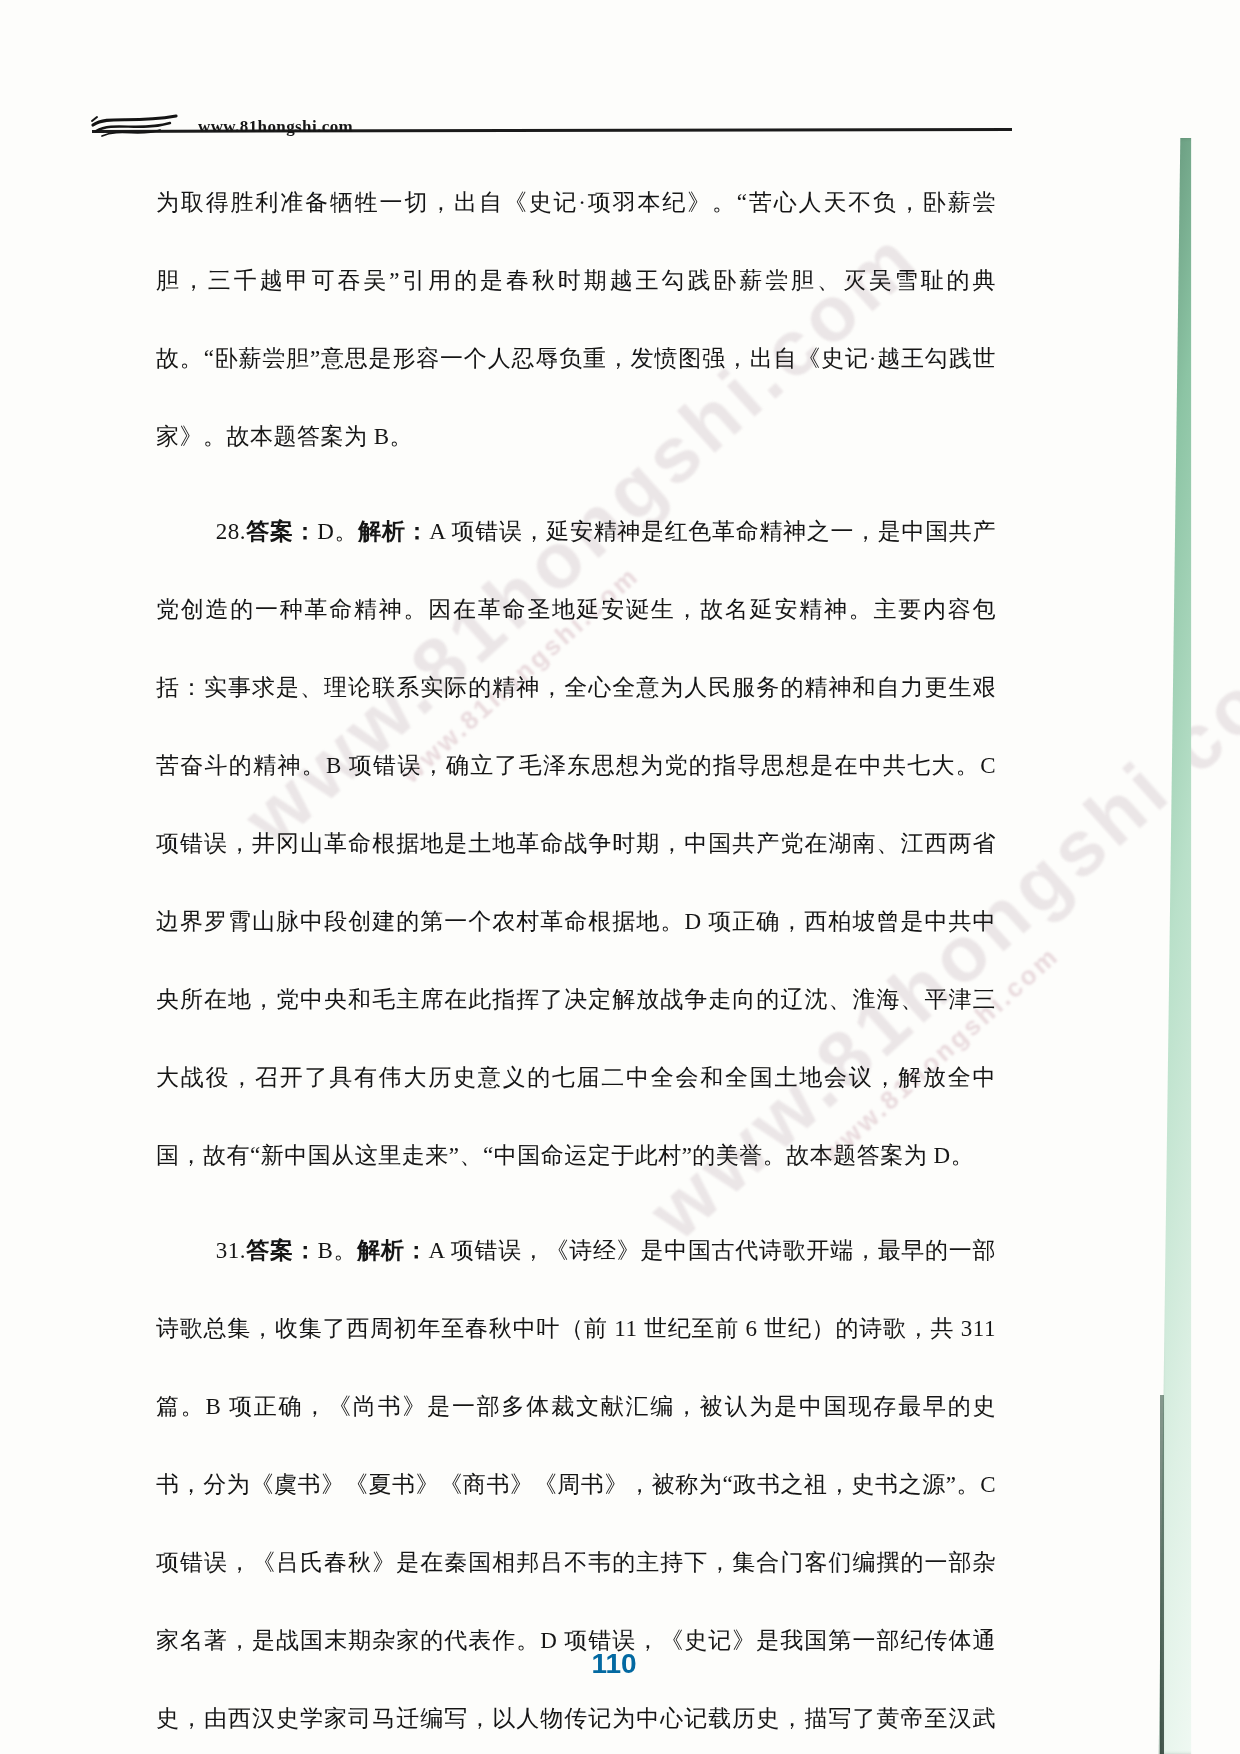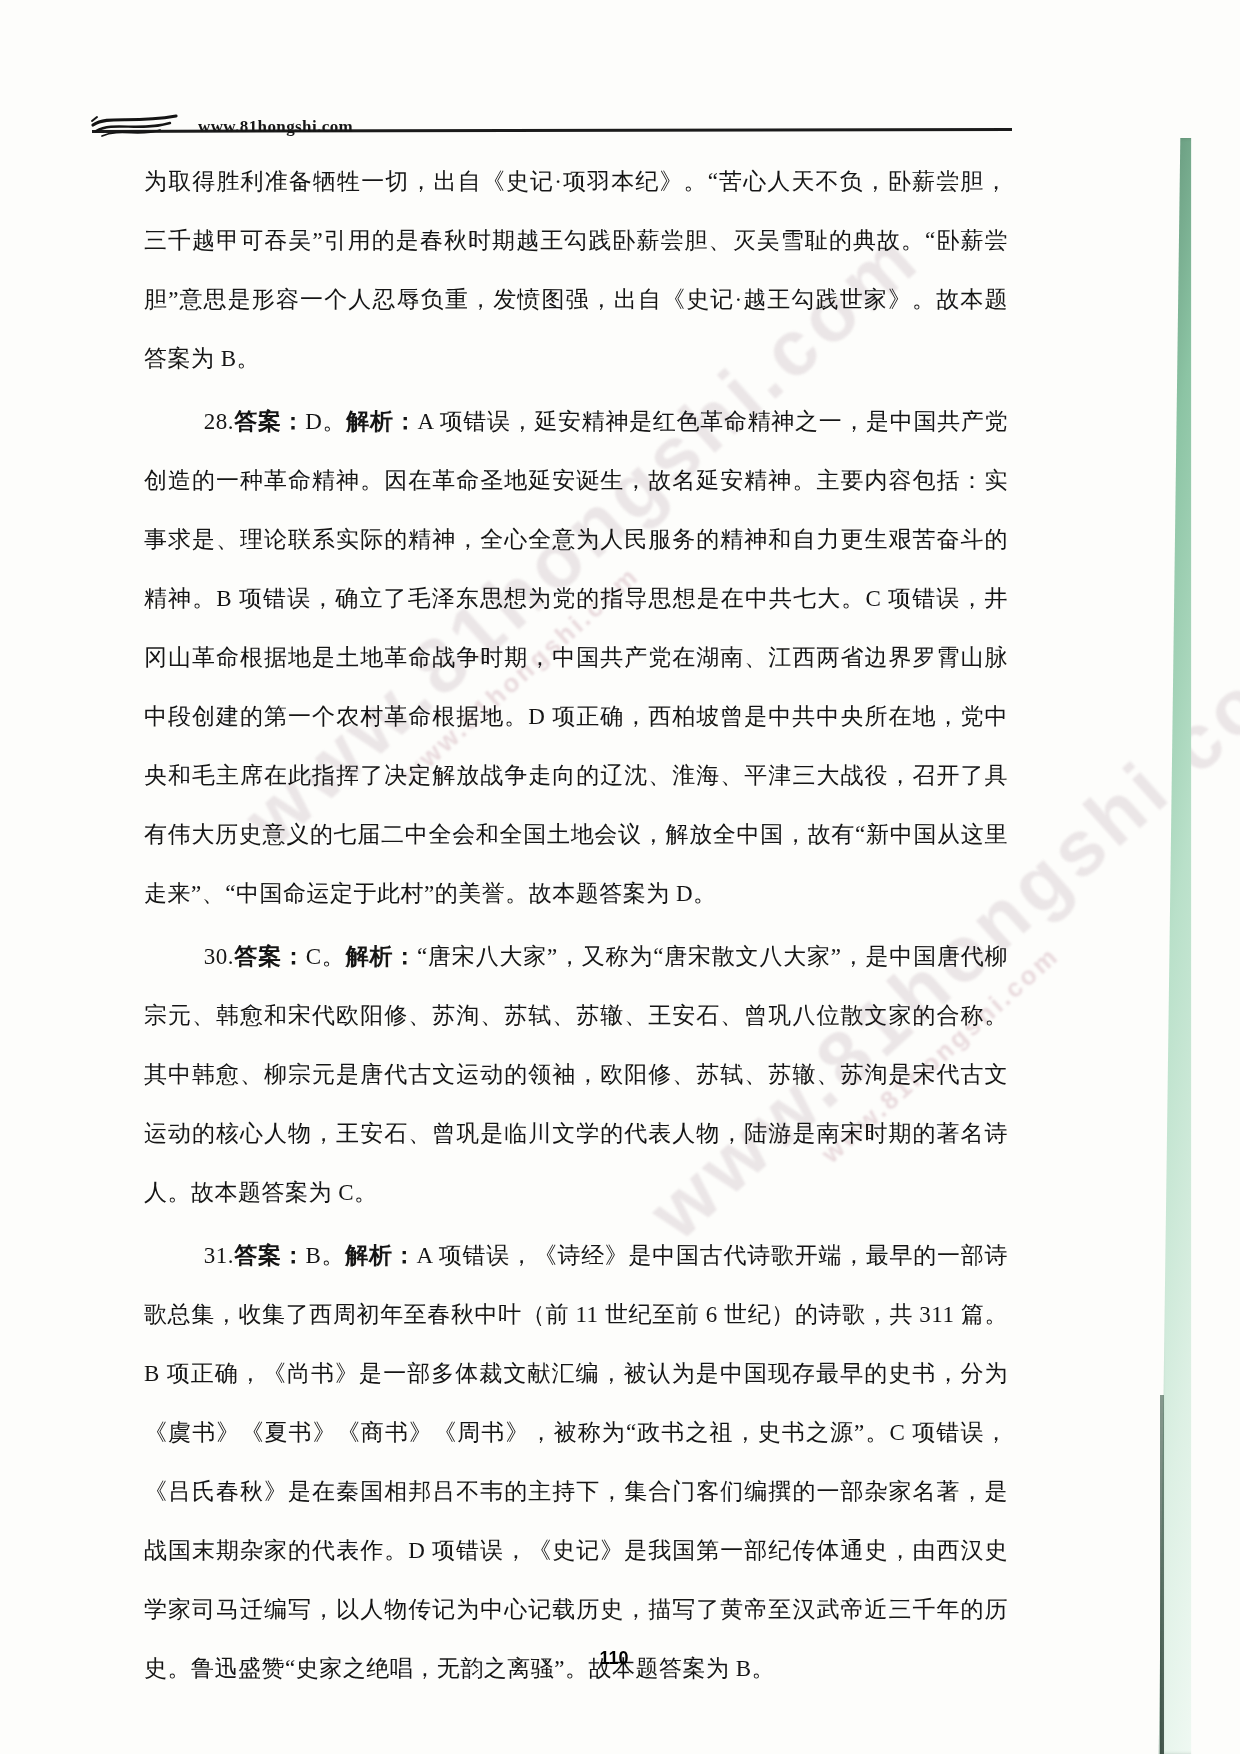--- a/index.html
+++ b/index.html
@@ -26,23 +26,23 @@
     font-family: "Liberation Serif", serif;
     font-weight: 700; font-size: 17px; letter-spacing: 0.4px;
     color: #171717;
   }
 
   
   .doc {
     position: absolute; left: 140px; top: 148px; width: 872px;
   }
   .para {
-    margin: 4px;
+    margin: 16px;
     font-size: 23px;
-    line-height: 59px;
+    line-height: 78px;
     text-align: justify;
     text-justify: inter-character;
     letter-spacing: 0.5px;
   }
   .para.indent { text-indent: 2.6em; }
   .seg-b {
     font-family: "Liberation Sans", "DejaVu Sans", sans-serif;
     font-weight: 700;
   }
 
@@ -84,21 +84,21 @@
     filter: blur(0.6px);
   }
 
   
   .footer {
     position: absolute; left: 0; top: 1648px; width: 1240px;
     text-align: center;
   }
   .page-num {
     font-family: "Liberation Sans", "DejaVu Sans", sans-serif;
-    font-size: 18px; font-weight: 700; color: #000000;
+    font-size: 28px; font-weight: 700; color: #0369a1;
     display: inline-block; margin-left: -12px;
   }
 </style>
 </head>
 <body>
 
 <div class="page">
 
   <div class="hdr-rule"></div>
   <svg class="hdr-logo" width="92" height="30" viewBox="0 0 92 30" aria-hidden="true">
@@ -115,21 +115,20 @@
   </div>
   <div class="stamp stamp-b">
     <div class="big">www.81hongshi.com</div>
     <div class="small">www.81hongshi.com</div>
   </div>
 
   <main class="doc">
     <div id="paragraphs">
         <p class="para"><span>为取得胜利准备牺牲一切，出自《史记·项羽本纪》。“苦心人天不负，卧薪尝胆，三千越甲可吞吴”引用的是春秋时期越王勾践卧薪尝胆、灭吴雪耻的典故。“卧薪尝胆”意思是形容一个人忍辱负重，发愤图强，出自《史记·越王勾践世家》。故本题答案为 B。</span></p>
         <p class="para indent"><span>28.</span><b class="seg-b">答案：</b><span>D。</span><b class="seg-b">解析：</b><span>A 项错误，延安精神是红色革命精神之一，是中国共产党创造的一种革命精神。因在革命圣地延安诞生，故名延安精神。主要内容包括：实事求是、理论联系实际的精神，全心全意为人民服务的精神和自力更生艰苦奋斗的精神。B 项错误，确立了毛泽东思想为党的指导思想是在中共七大。C 项错误，井冈山革命根据地是土地革命战争时期，中国共产党在湖南、江西两省边界罗霄山脉中段创建的第一个农村革命根据地。D 项正确，西柏坡曾是中共中央所在地，党中央和毛主席在此指挥了决定解放战争走向的辽沈、淮海、平津三大战役，召开了具有伟大历史意义的七届二中全会和全国土地会议，解放全中国，故有“新中国从这里走来”、“中国命运定于此村”的美誉。故本题答案为 D。</span></p>
-        <p class="para indent"><span>30.</span><b class="seg-b">答案：</b><span>C。</span><b class="seg-b">解析：</b><span>“唐宋八大家”，又称为“唐宋散文八大家”，是中国唐代柳宗元、韩愈和宋代欧阳修、苏洵、苏轼、苏辙、王安石、曾巩八位散文家的合称。其中韩愈、柳宗元是唐代古文运动的领袖，欧阳修、苏轼、苏辙、苏洵是宋代古文运动的核心人物，王安石、曾巩是临川文学的代表人物，陆游是南宋时期的著名诗人。故本题答案为 C。</span></p>
         <p class="para indent"><span>31.</span><b class="seg-b">答案：</b><span>B。</span><b class="seg-b">解析：</b><span>A 项错误，《诗经》是中国古代诗歌开端，最早的一部诗歌总集，收集了西周初年至春秋中叶（前 11 世纪至前 6 世纪）的诗歌，共 311 篇。B 项正确，《尚书》是一部多体裁文献汇编，被认为是中国现存最早的史书，分为《虞书》《夏书》《商书》《周书》，被称为“政书之祖，史书之源”。C 项错误，《吕氏春秋》是在秦国相邦吕不韦的主持下，集合门客们编撰的一部杂家名著，是战国末期杂家的代表作。D 项错误，《史记》是我国第一部纪传体通史，由西汉史学家司马迁编写，以人物传记为中心记载历史，描写了黄帝至汉武帝近三千年的历史。鲁迅盛赞“史家之绝唱，无韵之离骚”。故本题答案为 B。</span></p>
       </div>
   </main>
 
   <div class="edge-strip"></div>
   <div class="edge-strip-dark"></div>
 
   <div class="footer">
     <span class="page-num">110</span>
   </div>

